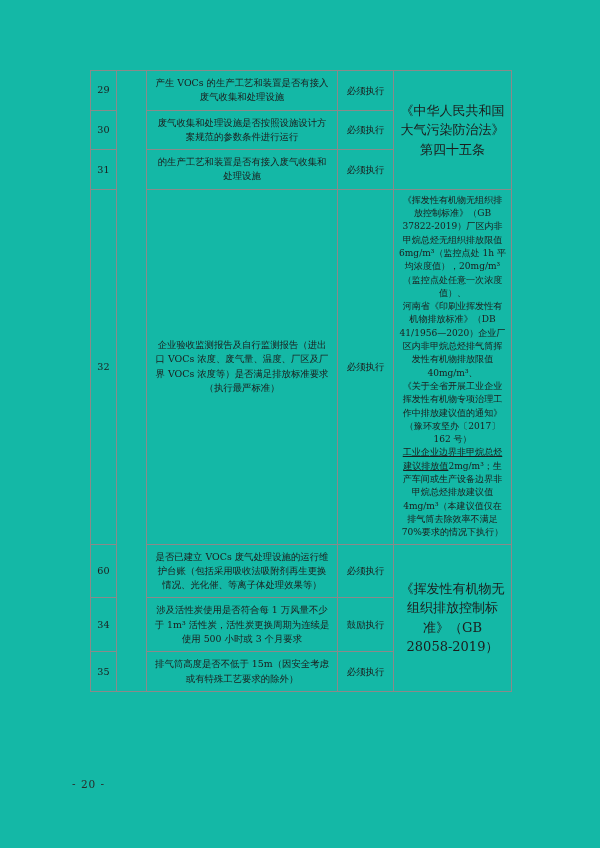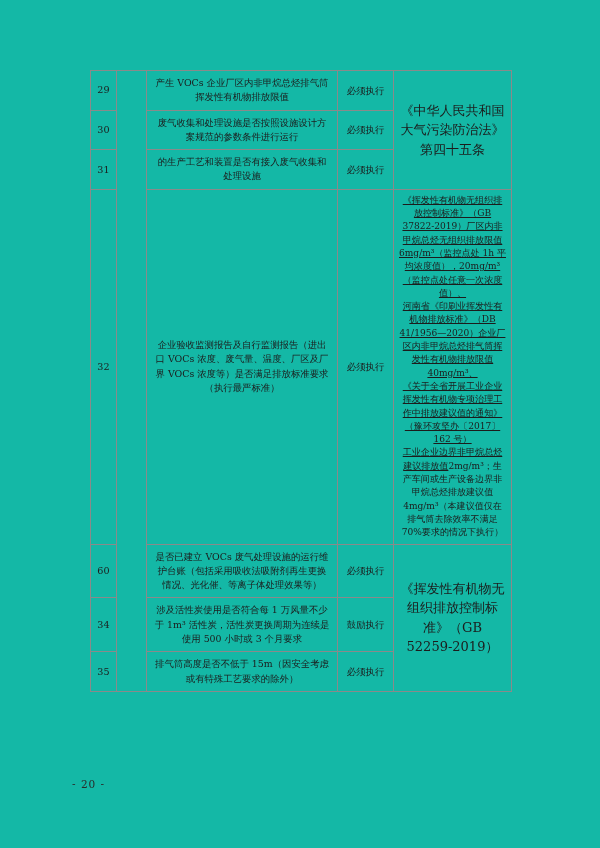--- a/index.html
+++ b/index.html
@@ -70,21 +70,21 @@
   td.cell-basis-long {
     padding: 4px 5px;
     line-height: 1.47;
     font-size: 9.05px;
     vertical-align: top;
   }
   td.cell-empty { }
 
   .u { text-decoration: underline; }
 
-  .basis-flow { display: block; text-decoration: underline; }
+  .basis-flow { display: block; }
 
   
   .page-number {
     position: absolute;
     left: 72px;
     top: 778px;
     font-size: 10.5px;
     letter-spacing: 1px;
     color: #2a2a2a;
     font-family: "DejaVu Serif", "Liberation Serif", serif;
@@ -101,21 +101,21 @@
       <col class="col-cat">
       <col class="col-item">
       <col class="col-exec">
       <col class="col-basis">
     </colgroup>
     <tbody>
 
       <tr>
         <td class="cell-num">29</td>
         <td class="cell-empty" rowspan="7"></td>
-        <td class="cell-item">产生 VOCs 企业厂区内非甲烷总烃排气筒挥发性有机物排放限值</td>
+        <td class="cell-item">产生 VOCs 的生产工艺和装置是否有接入废气收集和处理设施</td>
         <td class="cell-exec">必须执行</td>
         <td class="cell-basis" rowspan="3">《中华人民共和国大气污染防治法》第四十五条</td>
       </tr>
 
       <tr>
         <td class="cell-num">30</td>
         <td class="cell-item">废气收集和处理设施是否按照设施设计方案规范的参数条件进行运行</td>
         <td class="cell-exec">必须执行</td>
       </tr>
 
@@ -131,21 +131,21 @@
         <td class="cell-exec">必须执行</td>
         <td class="cell-basis-long">
           <span class="basis-flow">《挥发性有机物无组织排放控制标准》（GB 37822-2019）厂区内非甲烷总烃无组织排放限值 6mg/m³（监控点处 1h 平均浓度值），20mg/m³（监控点处任意一次浓度值）、</span><span class="basis-flow">河南省《印刷业挥发性有机物排放标准》（DB 41/1956—2020）企业厂区内非甲烷总烃排气筒挥发性有机物排放限值 40mg/m³、</span><span class="basis-flow">《关于全省开展工业企业挥发性有机物专项治理工作中排放建议值的通知》（豫环攻坚办〔2017〕162 号）</span><span class="u">工业企业边界非甲烷总烃建议排放值</span><span>2mg/m³；生产车间或生产设备边界非甲烷总烃排放建议值 4mg/m³（本建议值仅在排气筒去除效率不满足 70%要求的情况下执行）</span>
         </td>
       </tr>
 
       <tr>
         <td class="cell-num">60</td>
         <td class="cell-item">是否已建立 VOCs 废气处理设施的运行维护台账（包括采用吸收法吸附剂再生更换情况、光化催、等离子体处理效果等）</td>
         <td class="cell-exec">必须执行</td>
-        <td class="cell-basis" rowspan="3">《挥发性有机物无组织排放控制标准》（GB 52259-2019）</td>
+        <td class="cell-basis" rowspan="3">《挥发性有机物无组织排放控制标准》（GB 28058-2019）</td>
       </tr>
 
       <tr>
         <td class="cell-num">34</td>
         <td class="cell-item">涉及活性炭使用是否符合每 1 万风量不少于 1m³ 活性炭，活性炭更换周期为连续是使用 500 小时或 3 个月要求</td>
         <td class="cell-exec">鼓励执行</td>
       </tr>
 
       <tr>
         <td class="cell-num">35</td>

